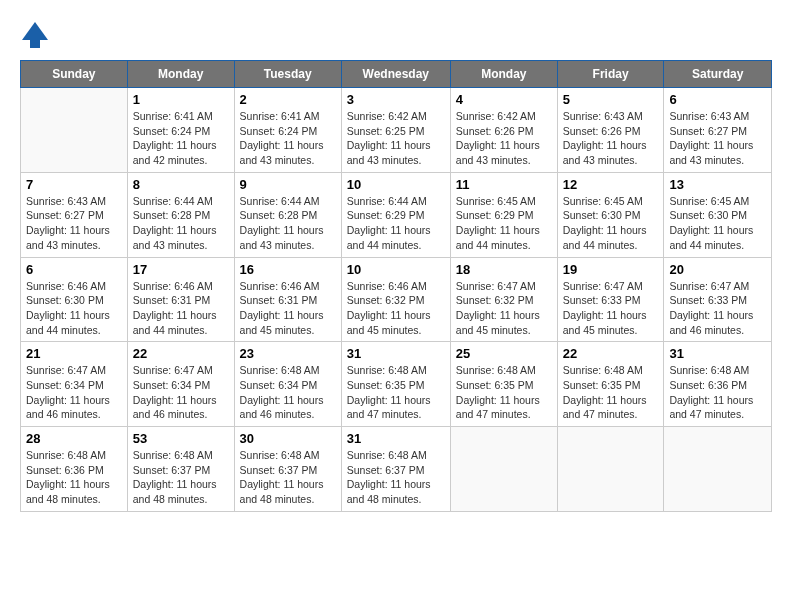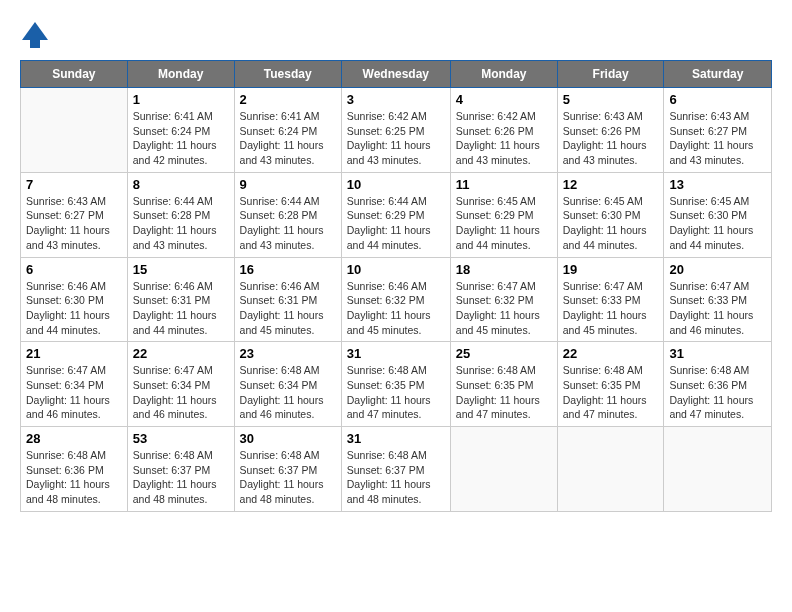--- a/index.html
+++ b/index.html
@@ -176,21 +176,21 @@
           <div class="day-number">13</div>
           <div class="day-info">Sunrise: 6:45 AM<br>Sunset: 6:30 PM<br>Daylight: 11 hours<br>and 44 minutes.</div>
         </td>
       </tr>
       <tr>
         <td>
           <div class="day-number">6</div>
           <div class="day-info">Sunrise: 6:46 AM<br>Sunset: 6:30 PM<br>Daylight: 11 hours<br>and 44 minutes.</div>
         </td>
         <td>
-          <div class="day-number">15</div>
+          <div class="day-number">17</div>
           <div class="day-info">Sunrise: 6:46 AM<br>Sunset: 6:31 PM<br>Daylight: 11 hours<br>and 44 minutes.</div>
         </td>
         <td>
           <div class="day-number">16</div>
           <div class="day-info">Sunrise: 6:46 AM<br>Sunset: 6:31 PM<br>Daylight: 11 hours<br>and 45 minutes.</div>
         </td>
         <td>
           <div class="day-number">10</div>
           <div class="day-info">Sunrise: 6:46 AM<br>Sunset: 6:32 PM<br>Daylight: 11 hours<br>and 45 minutes.</div>
         </td>

